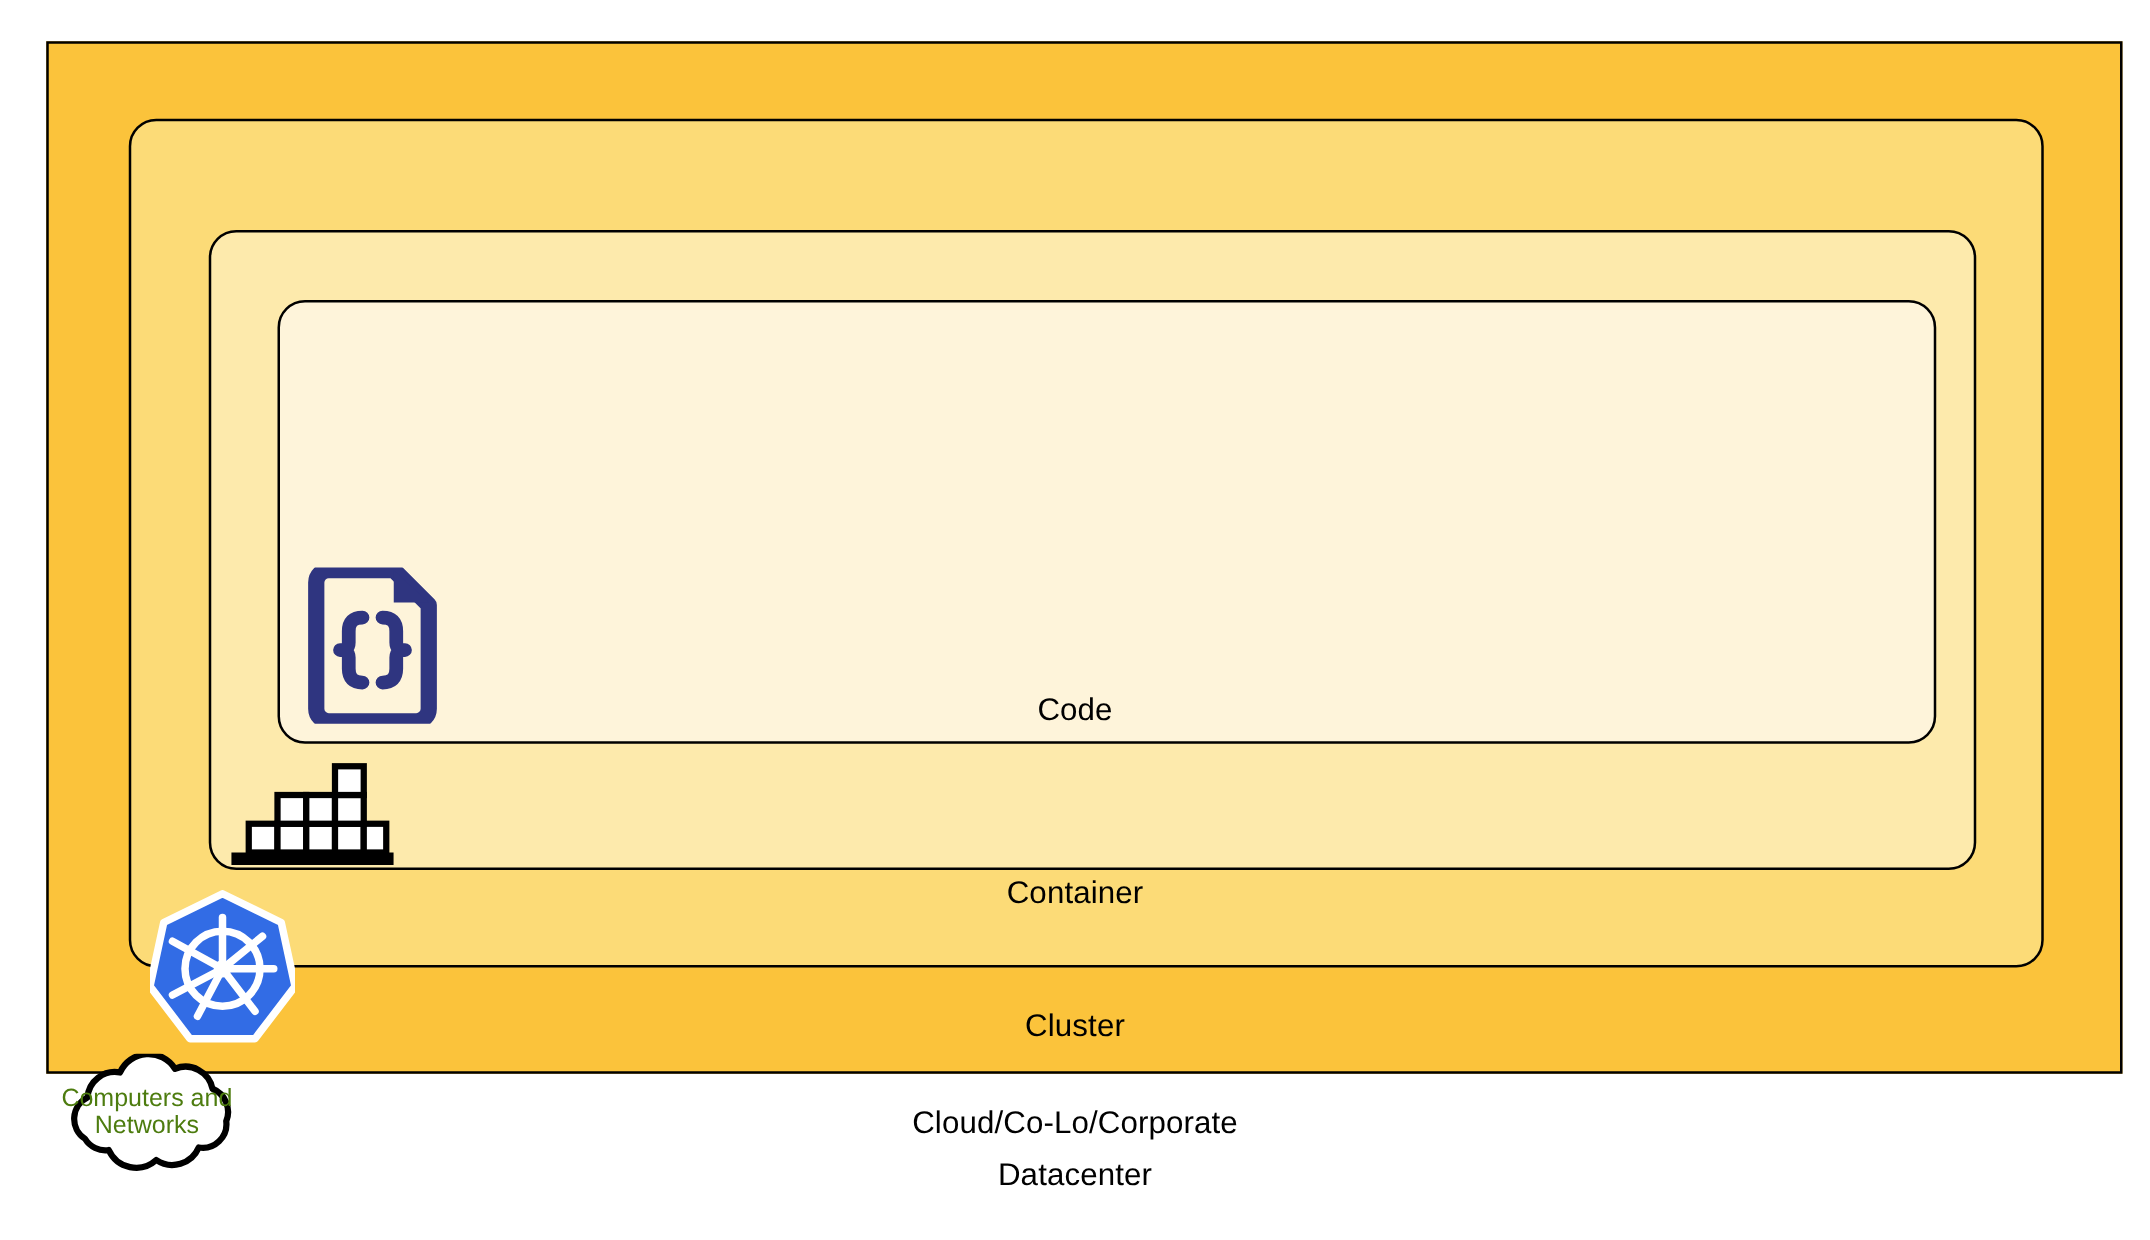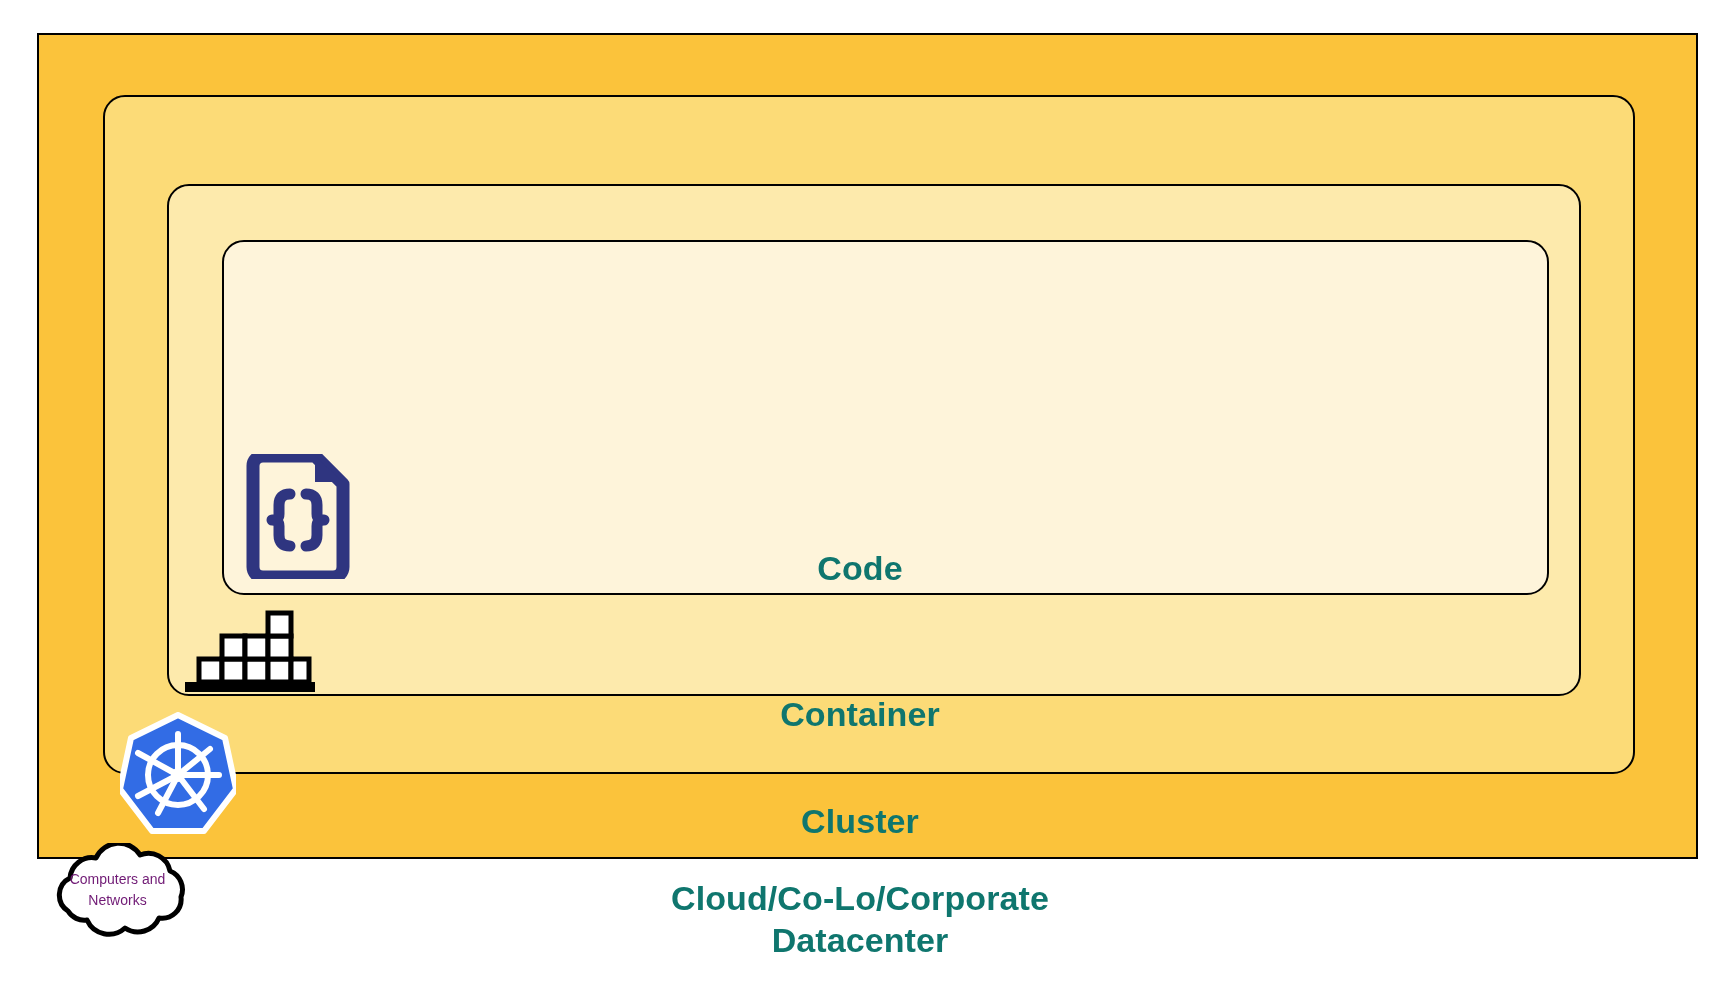--- a/index.html
+++ b/index.html
@@ -61,27 +61,26 @@
     top: 240px;
     width: 1327px;
     height: 355px;
     background: #FEF4DA;
     border-radius: 22px;
   }
 
   
   .layer-label {
     position: absolute;
-    color: #0f766e;
-    font-size: 34px;
+    color: #000000;
+    font-size: 25px;
     line-height: 42px;
     text-align: center;
     white-space: pre-line;
     letter-spacing: 0.1px;
-    font-weight: bold;
   }
 
   .label-code {
     left: 0;
     width: 1720px;
     top: 547px;
   }
 
   .label-container {
     left: 0;
@@ -134,23 +133,23 @@
     width: 163px;
     height: 100px;
   }
 
   .cloud-text {
     position: absolute;
     left: 36px;
     top: 869px;
     width: 163px;
     text-align: center;
-    font-size: 14px;
+    font-size: 20px;
     line-height: 21px;
-    color: #701a75;
+    color: #4d7c0f;
     white-space: pre-line;
     pointer-events: none;
   }
 </style>
 </head>
 <body>
 
 <div id="stage">
 
   <div class="layer layer-datacenter"></div>

